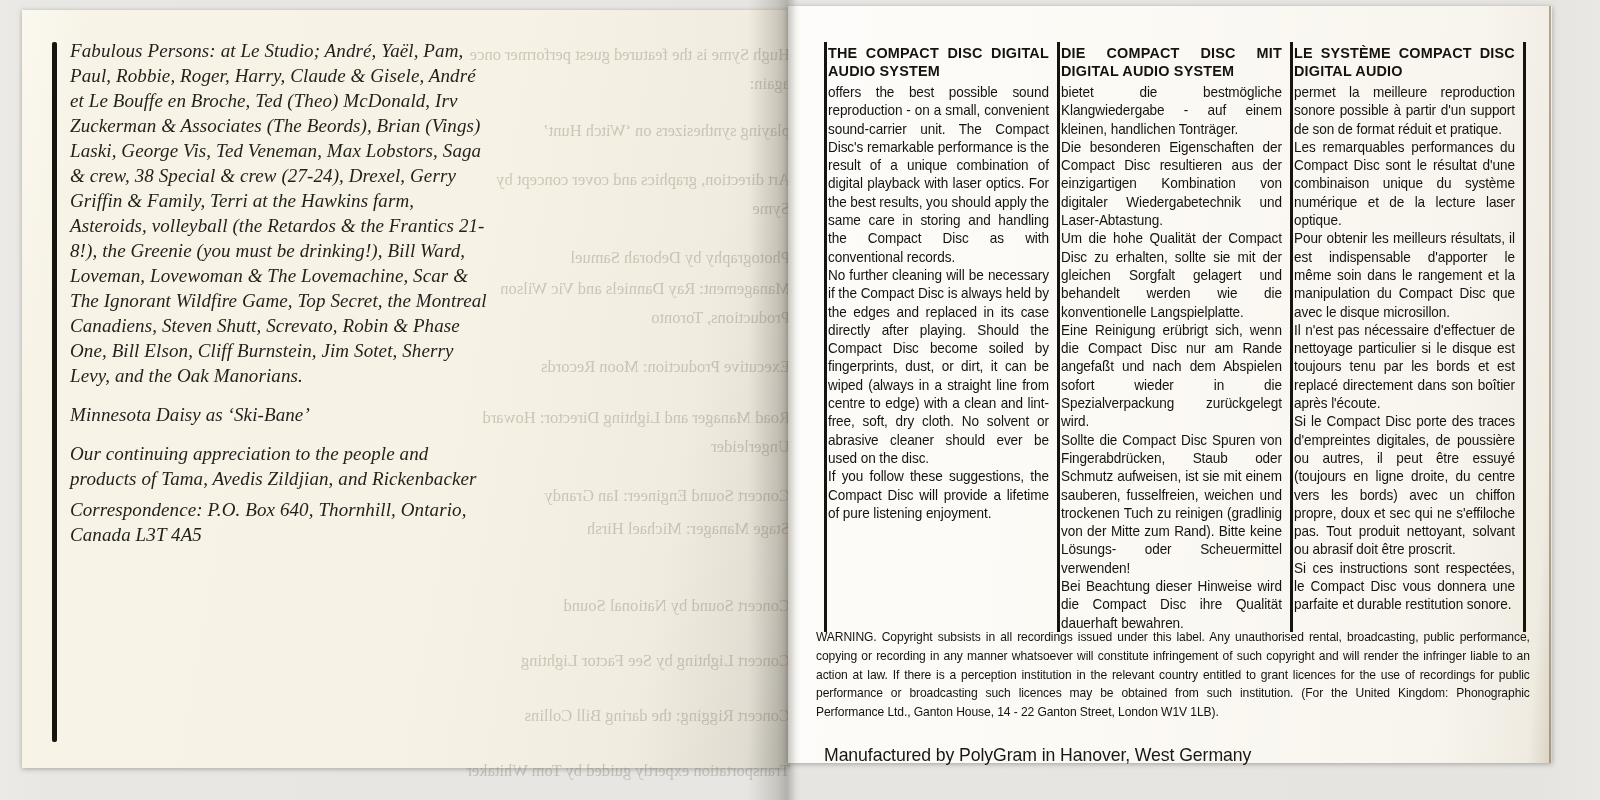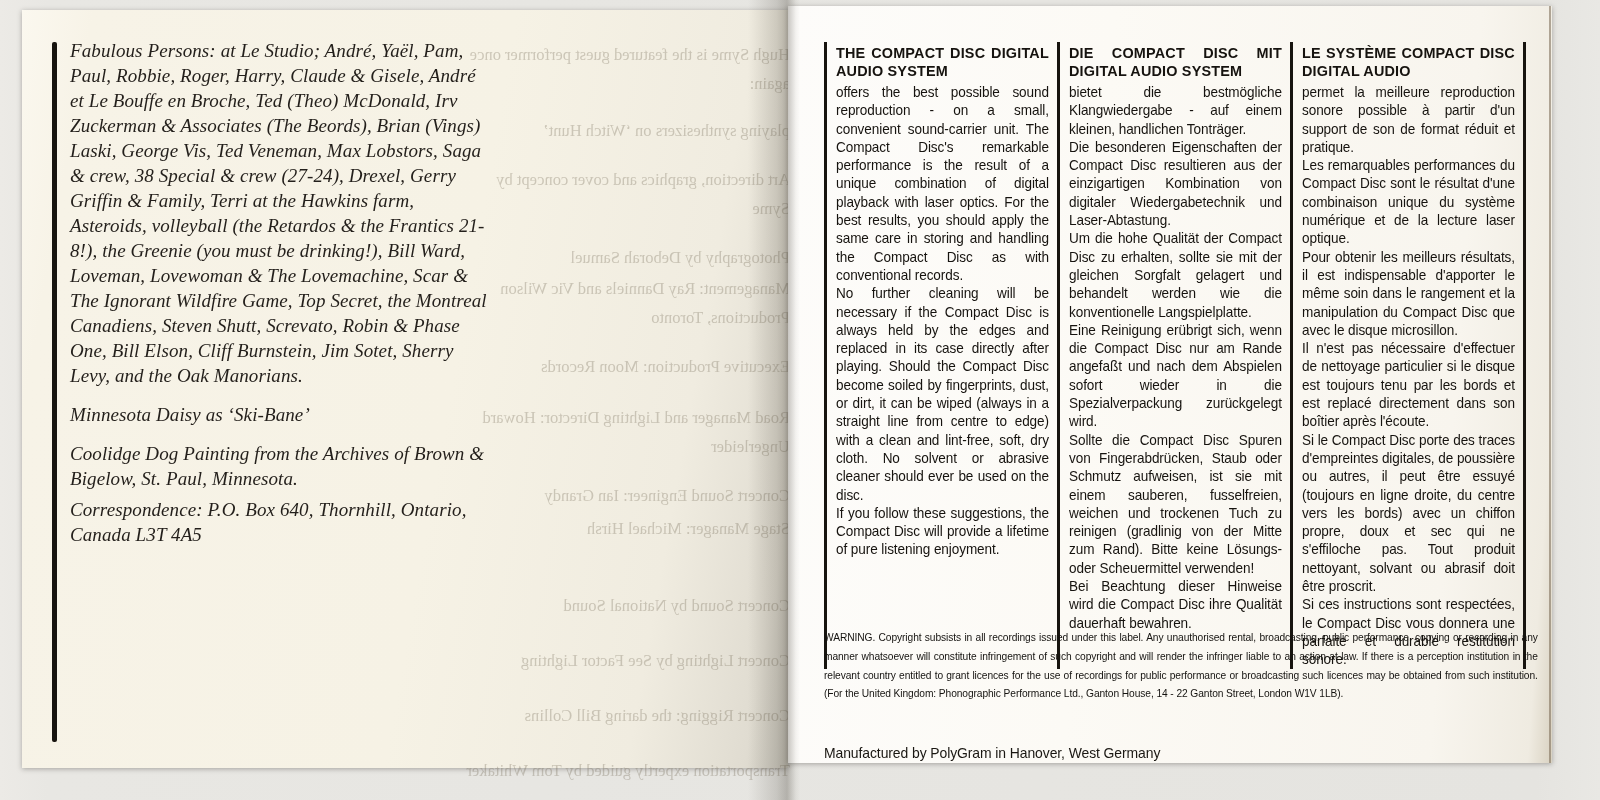--- a/index.html
+++ b/index.html
@@ -60,45 +60,45 @@
     background:linear-gradient(94deg,#fdfcfa 0%,#fcfaf5 40%,#f8f5ee 85%,#efebe1 97%,#d9d2c2 100%);
     box-shadow:0 1px 5px rgba(40,38,34,.35);
   }
   .page-right::after{content:"";position:absolute;right:1px;top:0;width:2px;height:100%;
     background:rgba(121,104,82,.55);}
   .columns{
     position:absolute;left:36px;top:36px;width:702px;min-height:572px;
     display:flex;color:#16130f;
   }
   .col{
-    flex:1 1 0;padding:2px 8px 0 9px;
+    flex:1 1 0;padding:2px 8px 0 1px;
     border-left:3px solid #17140f;
   }
   .col:last-child{border-right:3px solid #17140f;}
   .cond{
     transform:scaleX(.93);transform-origin:0 0;width:107.5%;
   }
   .col h2{
     margin:0 0 3px;font-size:15.5px;line-height:18px;
     font-weight:bold;letter-spacing:.2px;
     text-align:justify;
   }
   .col p{
     margin:0;font-size:14.6px;line-height:18.3px;
     text-align:justify;letter-spacing:-.1px;
   }
   .warning{
-    position:absolute;left:36px;top:622px;width:714px;
-    font-size:11px;line-height:18.8px;color:#151310;
+    position:absolute;left:28px;top:622px;width:714px;
+    font-size:13px;line-height:18.8px;color:#151310;
     letter-spacing:-.1px;
   }
   .warning .cond{text-align:justify;}
   .manufactured{
     position:absolute;left:36px;top:738px;width:600px;
-    font-size:15px;color:#1a1712;letter-spacing:-.1px;
+    font-size:19px;color:#1a1712;letter-spacing:-.1px;
   }
   
   .gutter{
     position:absolute;left:748px;top:0;width:52px;height:800px;
     background:linear-gradient(90deg,rgba(60,55,45,0) 0%,rgba(60,55,45,.18) 55%,rgba(60,55,45,.30) 75%,rgba(60,55,45,.05) 92%,rgba(60,55,45,0) 100%);
     pointer-events:none;
   }
 </style>
 </head>
 <body>
@@ -125,21 +125,21 @@
       <div>Concert Lighting by See Factor Lighting</div>
       <div>Concert Rigging: the daring Bill Collins</div>
       <div>Transportation expertly guided by Tom Whitaker</div>
     </div>
 
     <div class="left-rule"></div>
 
     <div class="lp-text">
       <p>Fabulous Persons: at Le Studio; André, Yaël, Pam, Paul, Robbie, Roger, Harry, Claude &amp; Gisele, André et Le Bouffe en Broche, Ted (Theo) McDonald, Irv Zuckerman &amp; Associates (The Beords), Brian (Vings) Laski, George Vis, Ted Veneman, Max Lobstors, Saga &amp; crew, 38 Special &amp; crew (27-24), Drexel, Gerry Griffin &amp; Family, Terri at the Hawkins farm, Asteroids, volleyball (the Retardos &amp; the Frantics 21-8!), the Greenie (you must be drinking!), Bill Ward, Loveman, Lovewoman &amp; The Lovemachine, Scar &amp; The Ignorant Wildfire Game, Top Secret, the Montreal Canadiens, Steven Shutt, Screvato, Robin &amp; Phase One, Bill Elson, Cliff Burnstein, Jim Sotet, Sherry Levy, and the Oak Manorians.</p>
       <p>Minnesota Daisy as ‘Ski-Bane’</p>
-      <p>Coolidge Dog Painting from the Archives of Brown &amp; Bigelow, St. Paul, Minnesota.</p>
+      <p>Our continuing appreciation to the people and products of Tama, Avedis Zildjian, and Rickenbacker</p>
       <p>Correspondence: P.O. Box 640, Thornhill, Ontario, Canada L3T 4A5</p>
     </div>
   </div>
 
   <div class="page-right">
 
     <div class="columns">
 
       <div class="col">
         <div class="cond">

